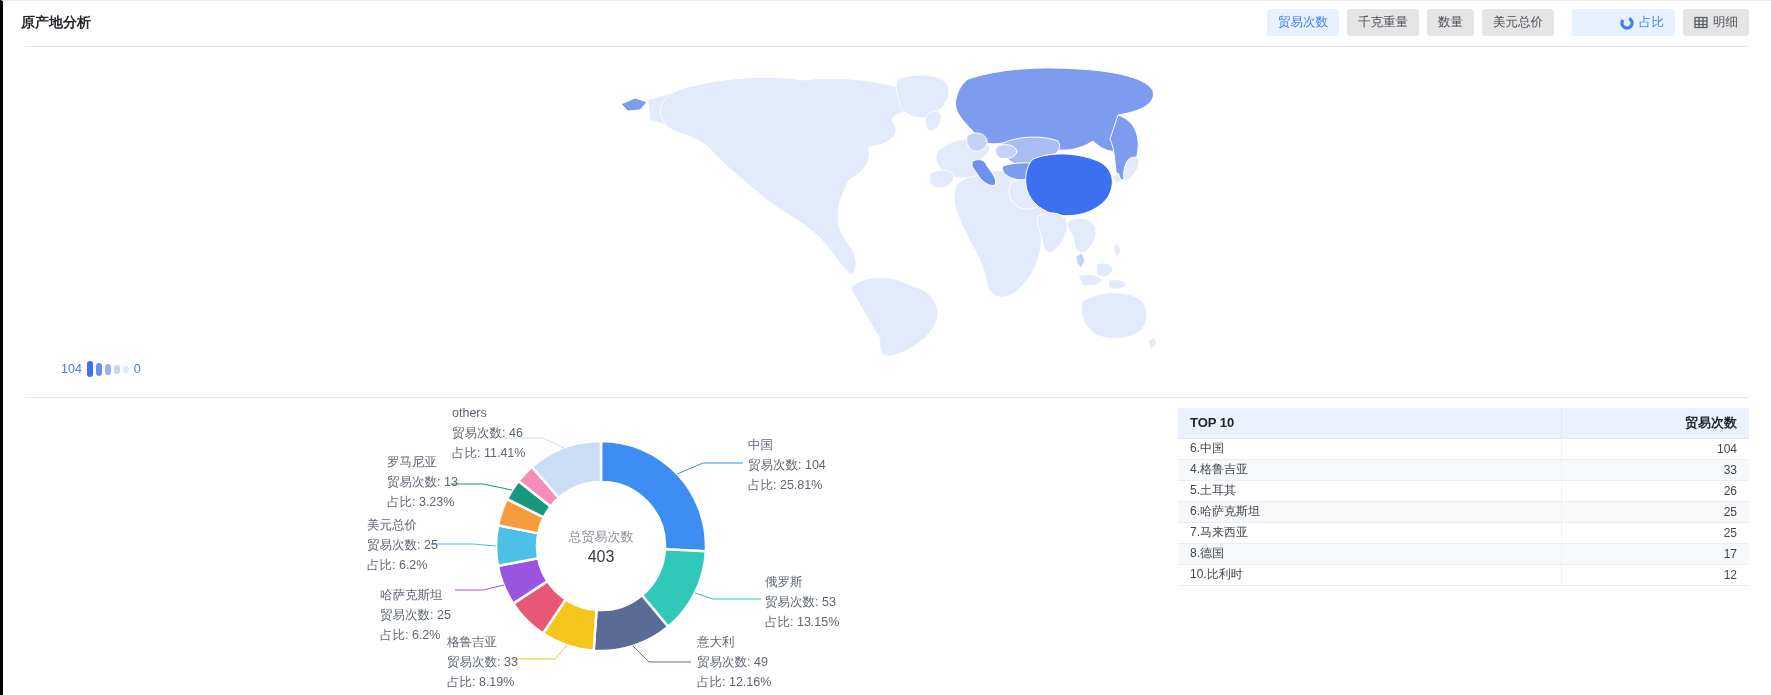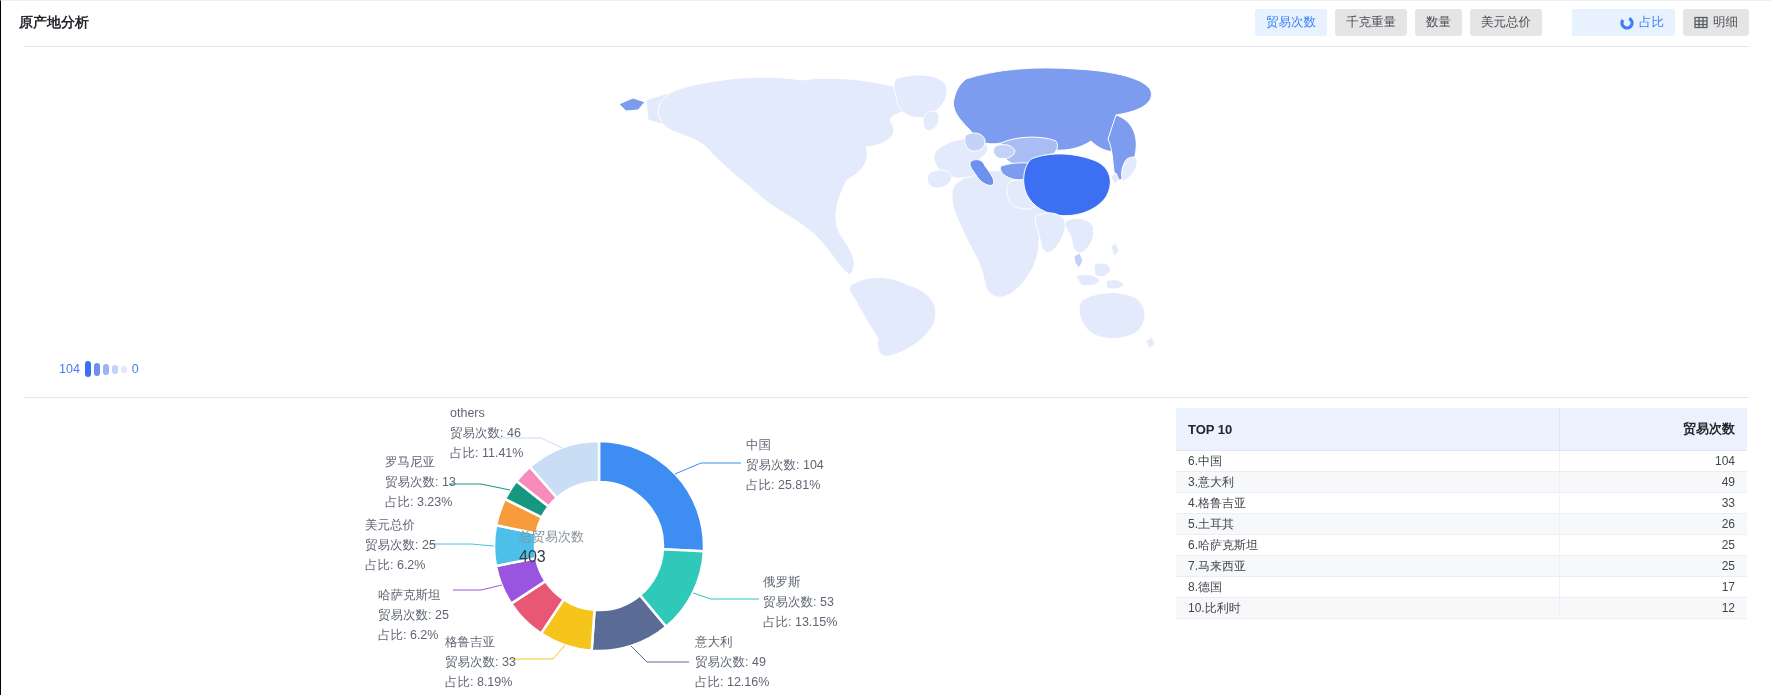--- a/index.html
+++ b/index.html
@@ -1,29 +1,29 @@
 <!DOCTYPE html>
 <html><head>
 <meta charset="utf-8">
 <style>
   * { margin:0; padding:0; box-sizing:border-box; }
   body { font-family: "Liberation Sans", "DejaVu Sans", sans-serif; background:#fff; }
   .panel { position:relative; width:1771px; height:695px; background:#fff;
-           border-left:1px solid #000000; border-top:1px solid #eceef2; overflow:hidden; }
+           border-left:3px solid #000000; border-top:1px solid #eceef2; overflow:hidden; }
   .page-title { position:absolute; left:18px; top:13px; font-size:14px; font-weight:700; color:#23262b; }
   .divider { position:absolute; height:1px; background:#e5e7ec; }
   #div1 { left:22px; right:22px; top:45px; }
   #div2 { left:22px; right:22px; top:396px; }
 
   
   .toolbar { position:absolute; right:22px; top:8px; display:flex; align-items:center; gap:8px; }
   .btn { height:27px; padding:0 11px; border-radius:3px; display:inline-flex; align-items:center; gap:5px;
          font-size:12.5px; background:#e5e5e5; color:#4a4f57; cursor:pointer; white-space:nowrap; }
   .btn.active { background:#e7f2fe; color:#3d80f6; }
-  .btn.gapL { margin-left:22px;padding-left:48px; }
+  .btn.gapL { margin-left:10px;padding-left:48px; }
   .btn svg { display:block; }
 
   
   .map-svg { position:absolute; left:615px; top:60px; width:540px; height:300px; }
   .map-svg path { stroke:#ffffff; stroke-width:2; stroke-linejoin:round; }
   .map-legend { position:absolute; left:58px; top:360px; display:flex; align-items:center; gap:5px;
                 color:#4c78f0; font-size:12.5px; }
   .map-legend .bars { display:flex; align-items:center; gap:3px; }
   .map-legend .bar { width:6px; border-radius:3px; }
 
@@ -33,28 +33,28 @@
   .donut-svg polyline { fill:none; stroke-width:1; }
   .pie-label { position:absolute; font-size:12.5px; color:#5f6673; line-height:20px; white-space:nowrap; }
   #lbl-china   { left:745px; top:434px; }
   #lbl-russia  { left:762px; top:571px; }
   #lbl-italy   { left:694px; top:631px; }
   #lbl-georgia { left:444px; top:631px; }
   #lbl-kazakhstan { left:377px; top:561px;margin-top:23px; }
   #lbl-malaysia   { left:364px; top:514px; }
   #lbl-romania    { left:384px; top:451px; }
   #lbl-others     { left:449px; top:402px; }
-  .pie-center { position:absolute; left:518px; top:527px; width:160px; }
+  .pie-center { position:absolute; left:518px; top:527px; width:160px; text-align:center; }
   .pie-center .t { font-size:13px; color:#8a9099; }
   .pie-center .v { font-size:16px; color:#383d44; margin-top:2px; }
 
   
   .top-table { position:absolute; left:1175px; top:407px; width:571px; border-collapse:collapse; font-size:12px; }
   .top-table th { background:#ecf2fd; height:30px; font-size:13px; color:#23262b; font-weight:700;
-                  padding:12px 12px; text-align:left; border-bottom:1px solid #e2e6ee; }
+                  padding:0 12px; text-align:left; border-bottom:1px solid #e2e6ee; }
   .top-table th.val { text-align:right; border-left:1px solid #e2e6ee; width:188px; font-weight:700; }
   .top-table td { height:21px; padding:0 12px; color:#42464d; border-bottom:1px solid #ebedf1; }
   .top-table td.val { text-align:right; border-left:1px solid #f0f1f5; }
   .top-table tbody tr:nth-child(even) { background:#f7f8fa; }
 </style>
 </head>
 <body>
 
 <div class="panel">
 
@@ -224,24 +224,20 @@
         <th>TOP 10</th>
         <th class="val">贸易次数</th>
       </tr>
     </thead>
     <tbody id="top-table-body">
         <tr>
           <td>6.中国</td>
           <td class="val">104</td>
         </tr>
         <tr>
-          <td>3.意大利</td>
-          <td class="val">49</td>
-        </tr>
-        <tr>
           <td>4.格鲁吉亚</td>
           <td class="val">33</td>
         </tr>
         <tr>
           <td>5.土耳其</td>
           <td class="val">26</td>
         </tr>
         <tr>
           <td>6.哈萨克斯坦</td>
           <td class="val">25</td>

